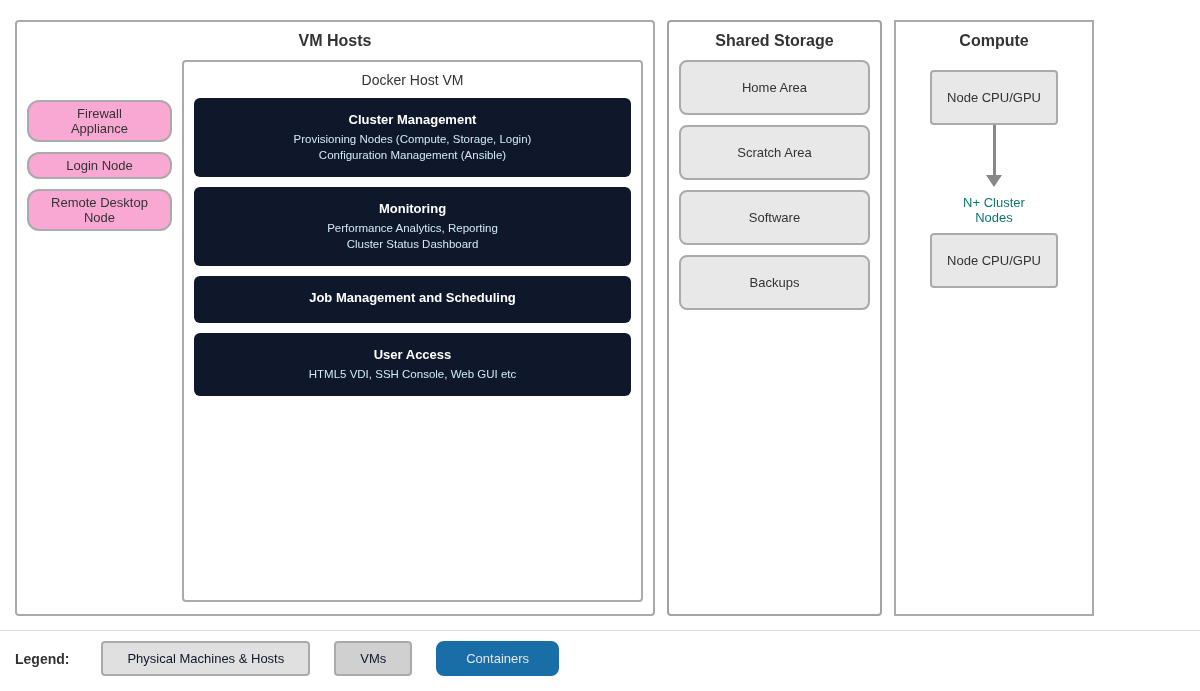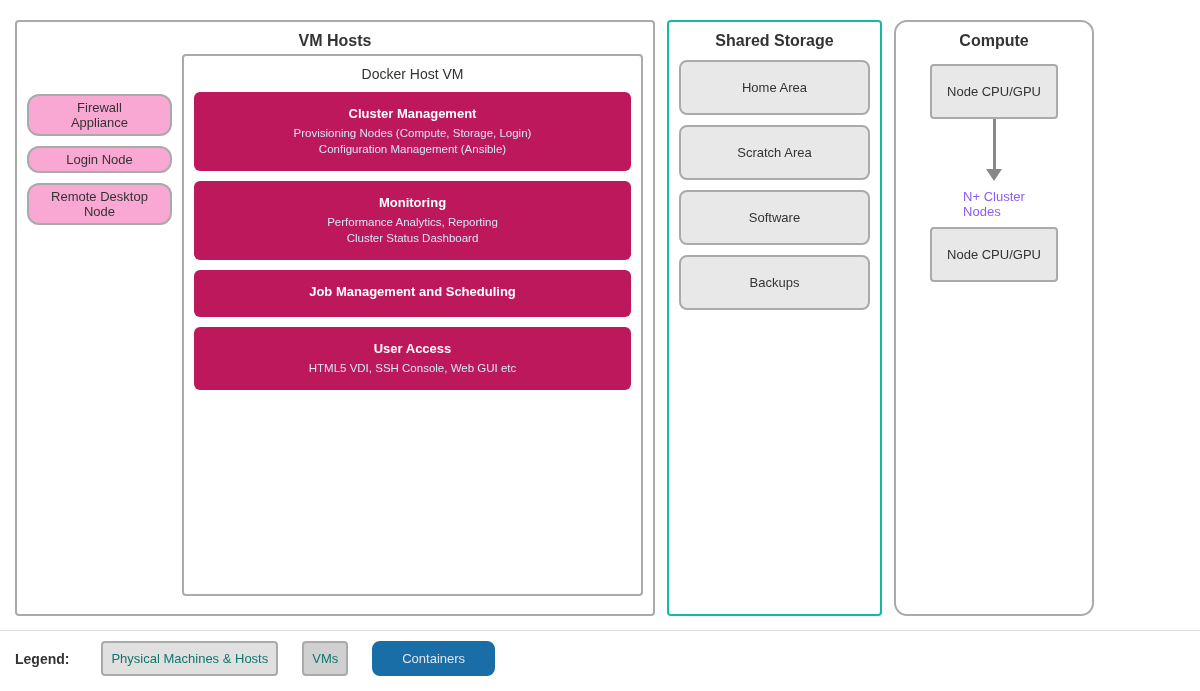--- a/index.html
+++ b/index.html
@@ -26,21 +26,21 @@
       border-radius: 4px;
       flex: 0 0 640px;
       padding: 10px;
       position: relative;
     }
     .panel-title {
       text-align: center;
       font-size: 16px;
       font-weight: bold;
       color: #333;
-      margin-bottom: 4px;
+      margin-bottom: 10px;
     }
     .vm-hosts-inner {
       display: flex;
       gap: 10px;
       height: calc(100% - 30px);
     }
 
     
     .vm-hosts-left {
       display: flex;
@@ -74,40 +74,40 @@
       margin-bottom: 10px;
     }
     .docker-items {
       display: flex;
       flex-direction: column;
       gap: 10px;
     }
 
     
     .container-box {
-      background: #be185d;
+      background: #0f172a;
       border-radius: 6px;
       padding: 14px 16px;
       color: #fff;
       text-align: center;
     }
     .container-box .box-title {
       font-weight: bold;
       font-size: 13px;
       margin-bottom: 4px;
     }
     .container-box .box-subtitle {
       font-size: 11.5px;
       color: #d0e8f8;
       line-height: 1.4;
     }
 
     
     .shared-storage-panel {
-      border: 2px solid #14b8a6;
+      border: 2px solid #a3a3a3;
       border-radius: 4px;
       flex: 0 0 215px;
       padding: 10px;
     }
     .storage-items {
       display: flex;
       flex-direction: column;
       gap: 10px;
       margin-top: 10px;
     }
@@ -117,21 +117,21 @@
       background: #e8e8e8;
       padding: 18px 10px;
       text-align: center;
       font-size: 13px;
       color: #333;
     }
 
     
     .compute-panel {
       border: 2px solid #aaa;
-      border-radius: 13px;
+      border-radius: 0;
       flex: 0 0 200px;
       padding: 10px;
       display: flex;
       flex-direction: column;
       align-items: center;
     }
     .compute-items {
       display: flex;
       flex-direction: column;
       align-items: center;
@@ -162,21 +162,22 @@
     }
     .arrow-head {
       width: 0;
       height: 0;
       border-left: 8px solid transparent;
       border-right: 8px solid transparent;
       border-top: 12px solid #888;
     }
     .cluster-nodes-label {
       font-size: 13px;
-      color: #8b5cf6;
+      color: #0f766e;
+      text-align: center;
       margin: 8px 0;
     }
 
     
     .legend {
       display: flex;
       align-items: center;
       padding: 10px 15px 15px 15px;
       gap: 24px;
       border-top: 1px solid #ddd;
@@ -185,23 +186,23 @@
     .legend-label {
       font-weight: bold;
       font-size: 14px;
       color: #333;
       margin-right: 8px;
     }
     .legend-item {
       border: 2px solid #aaa;
       border-radius: 4px;
       background: #e0e0e0;
-      padding: 8px 8px;
-      font-size: 13px;
-      color: #0f766e;
+      padding: 8px 24px;
+      font-size: 13px;
+      color: #0f172a;
     }
     .legend-item.vms {
       background: #d0d0d0;
     }
     .legend-item.containers {
       background: #1a6ea8;
       color: #e5e5e5;
       border-color: #1a6ea8;
       padding: 8px 28px;
       border-radius: 8px;

